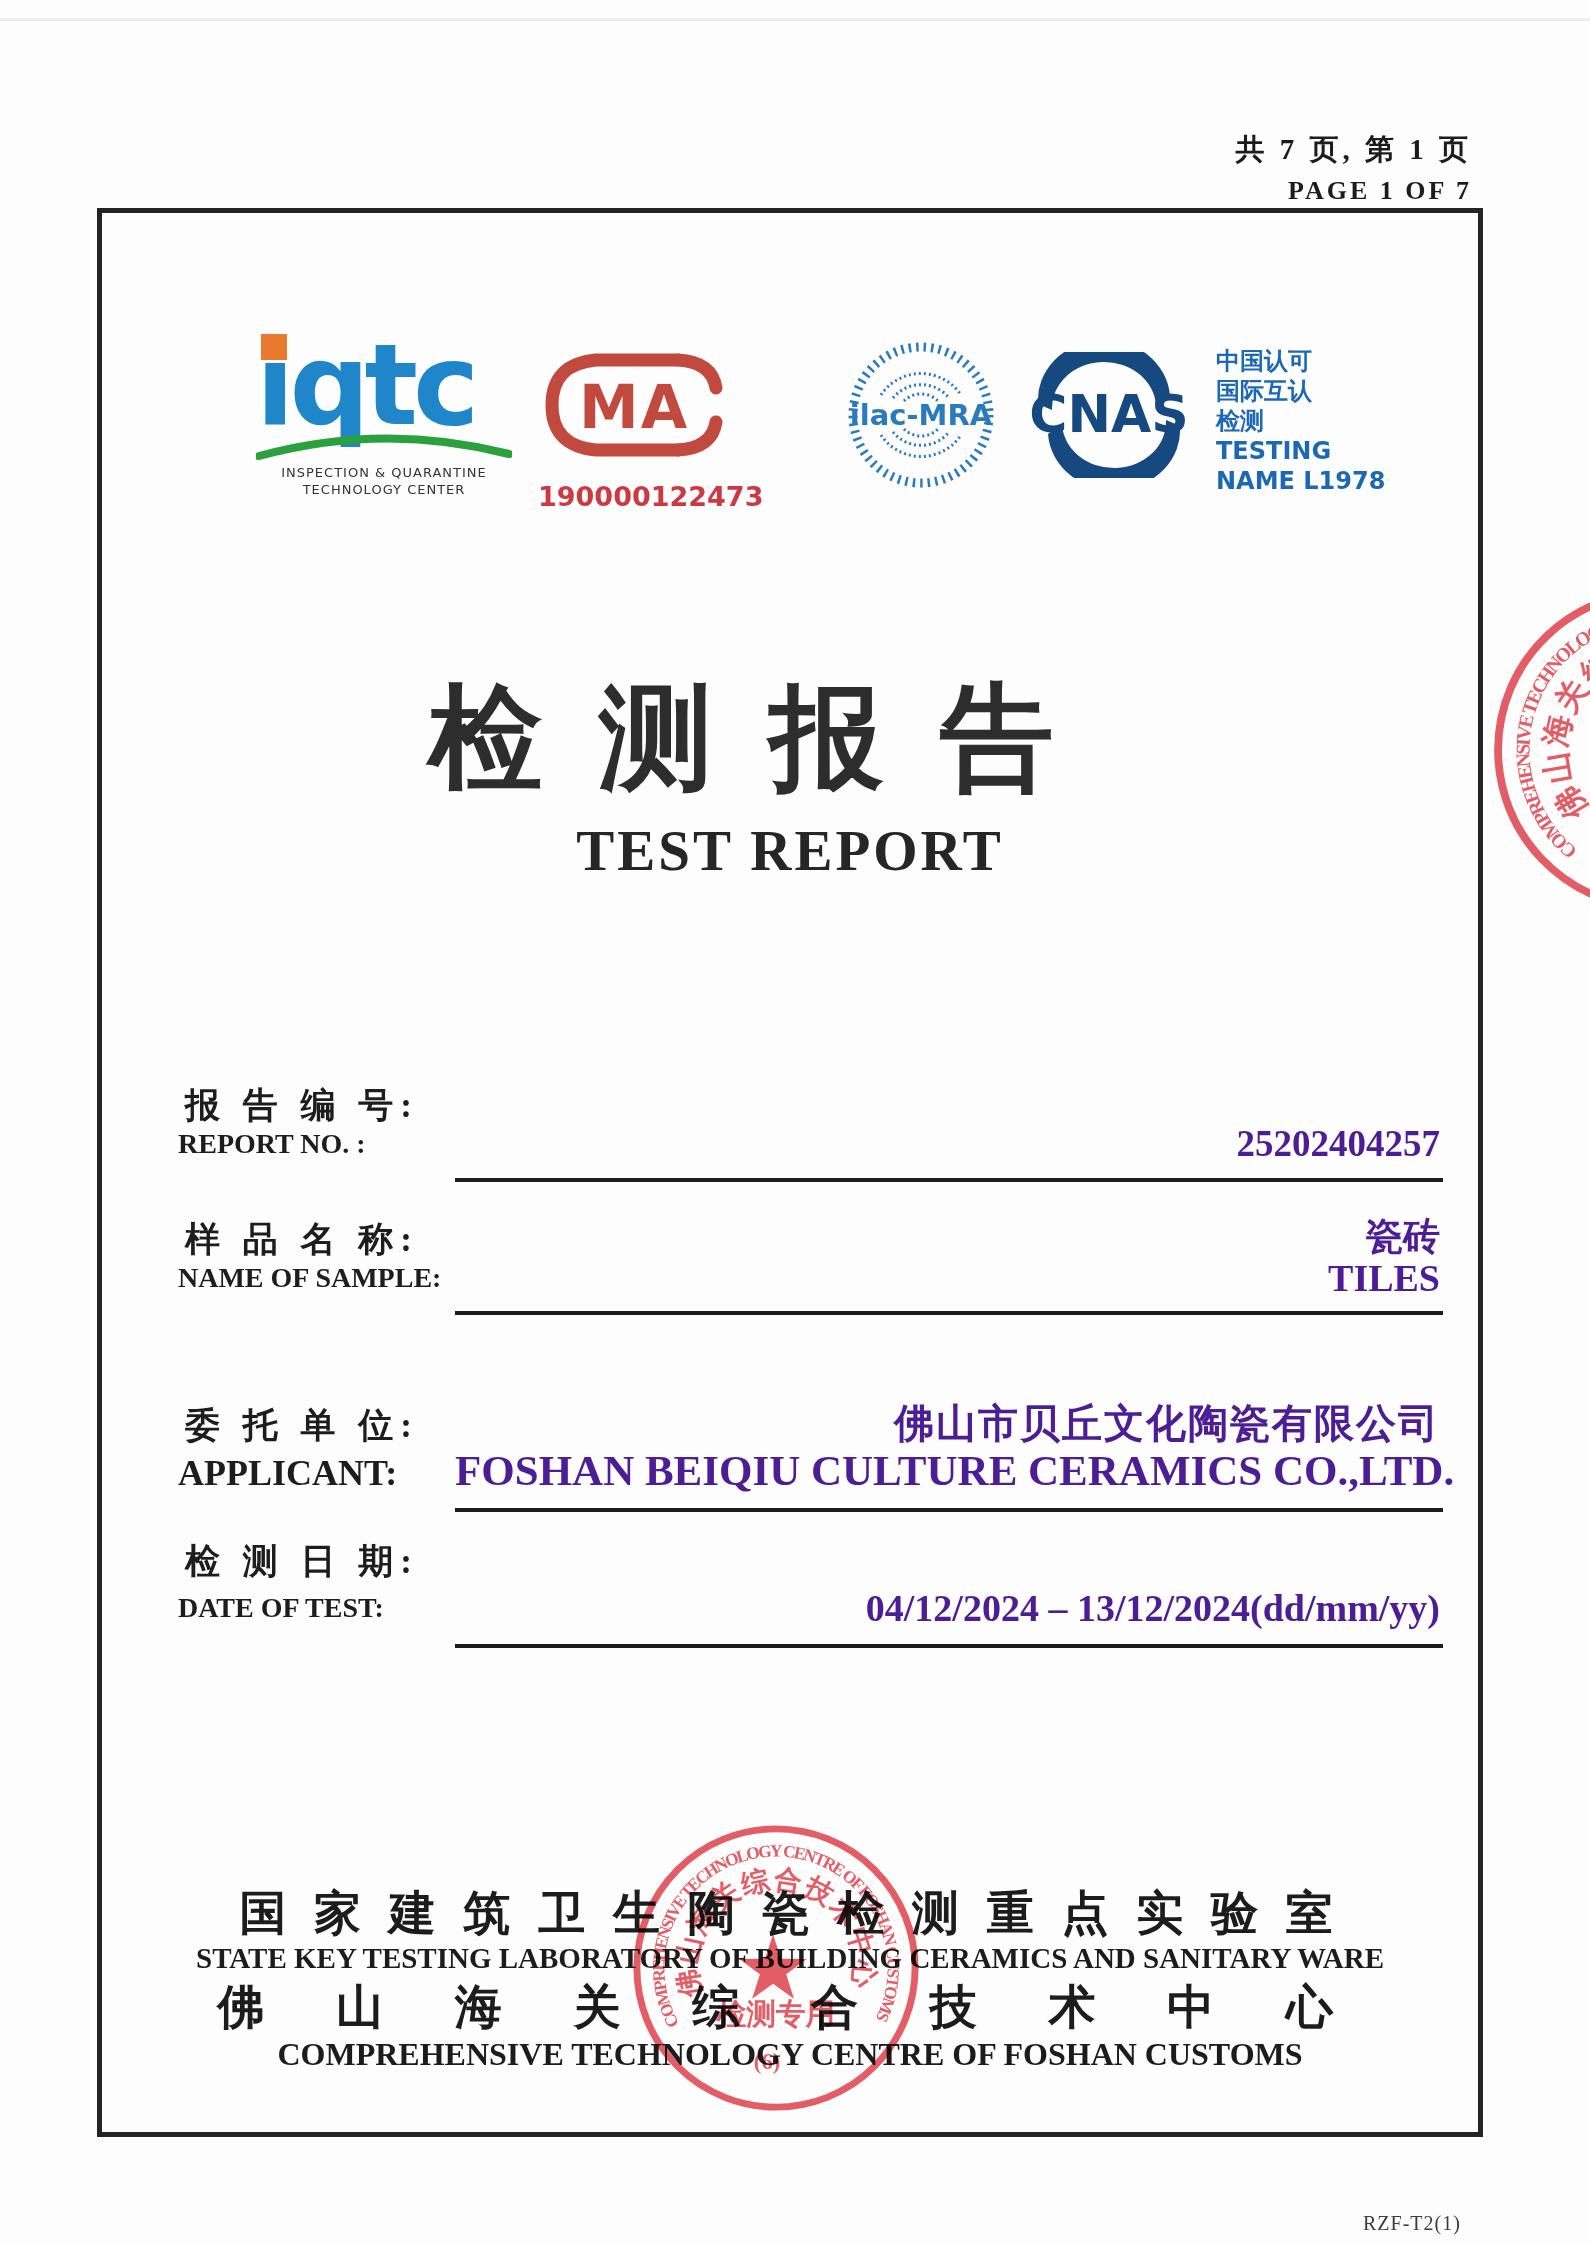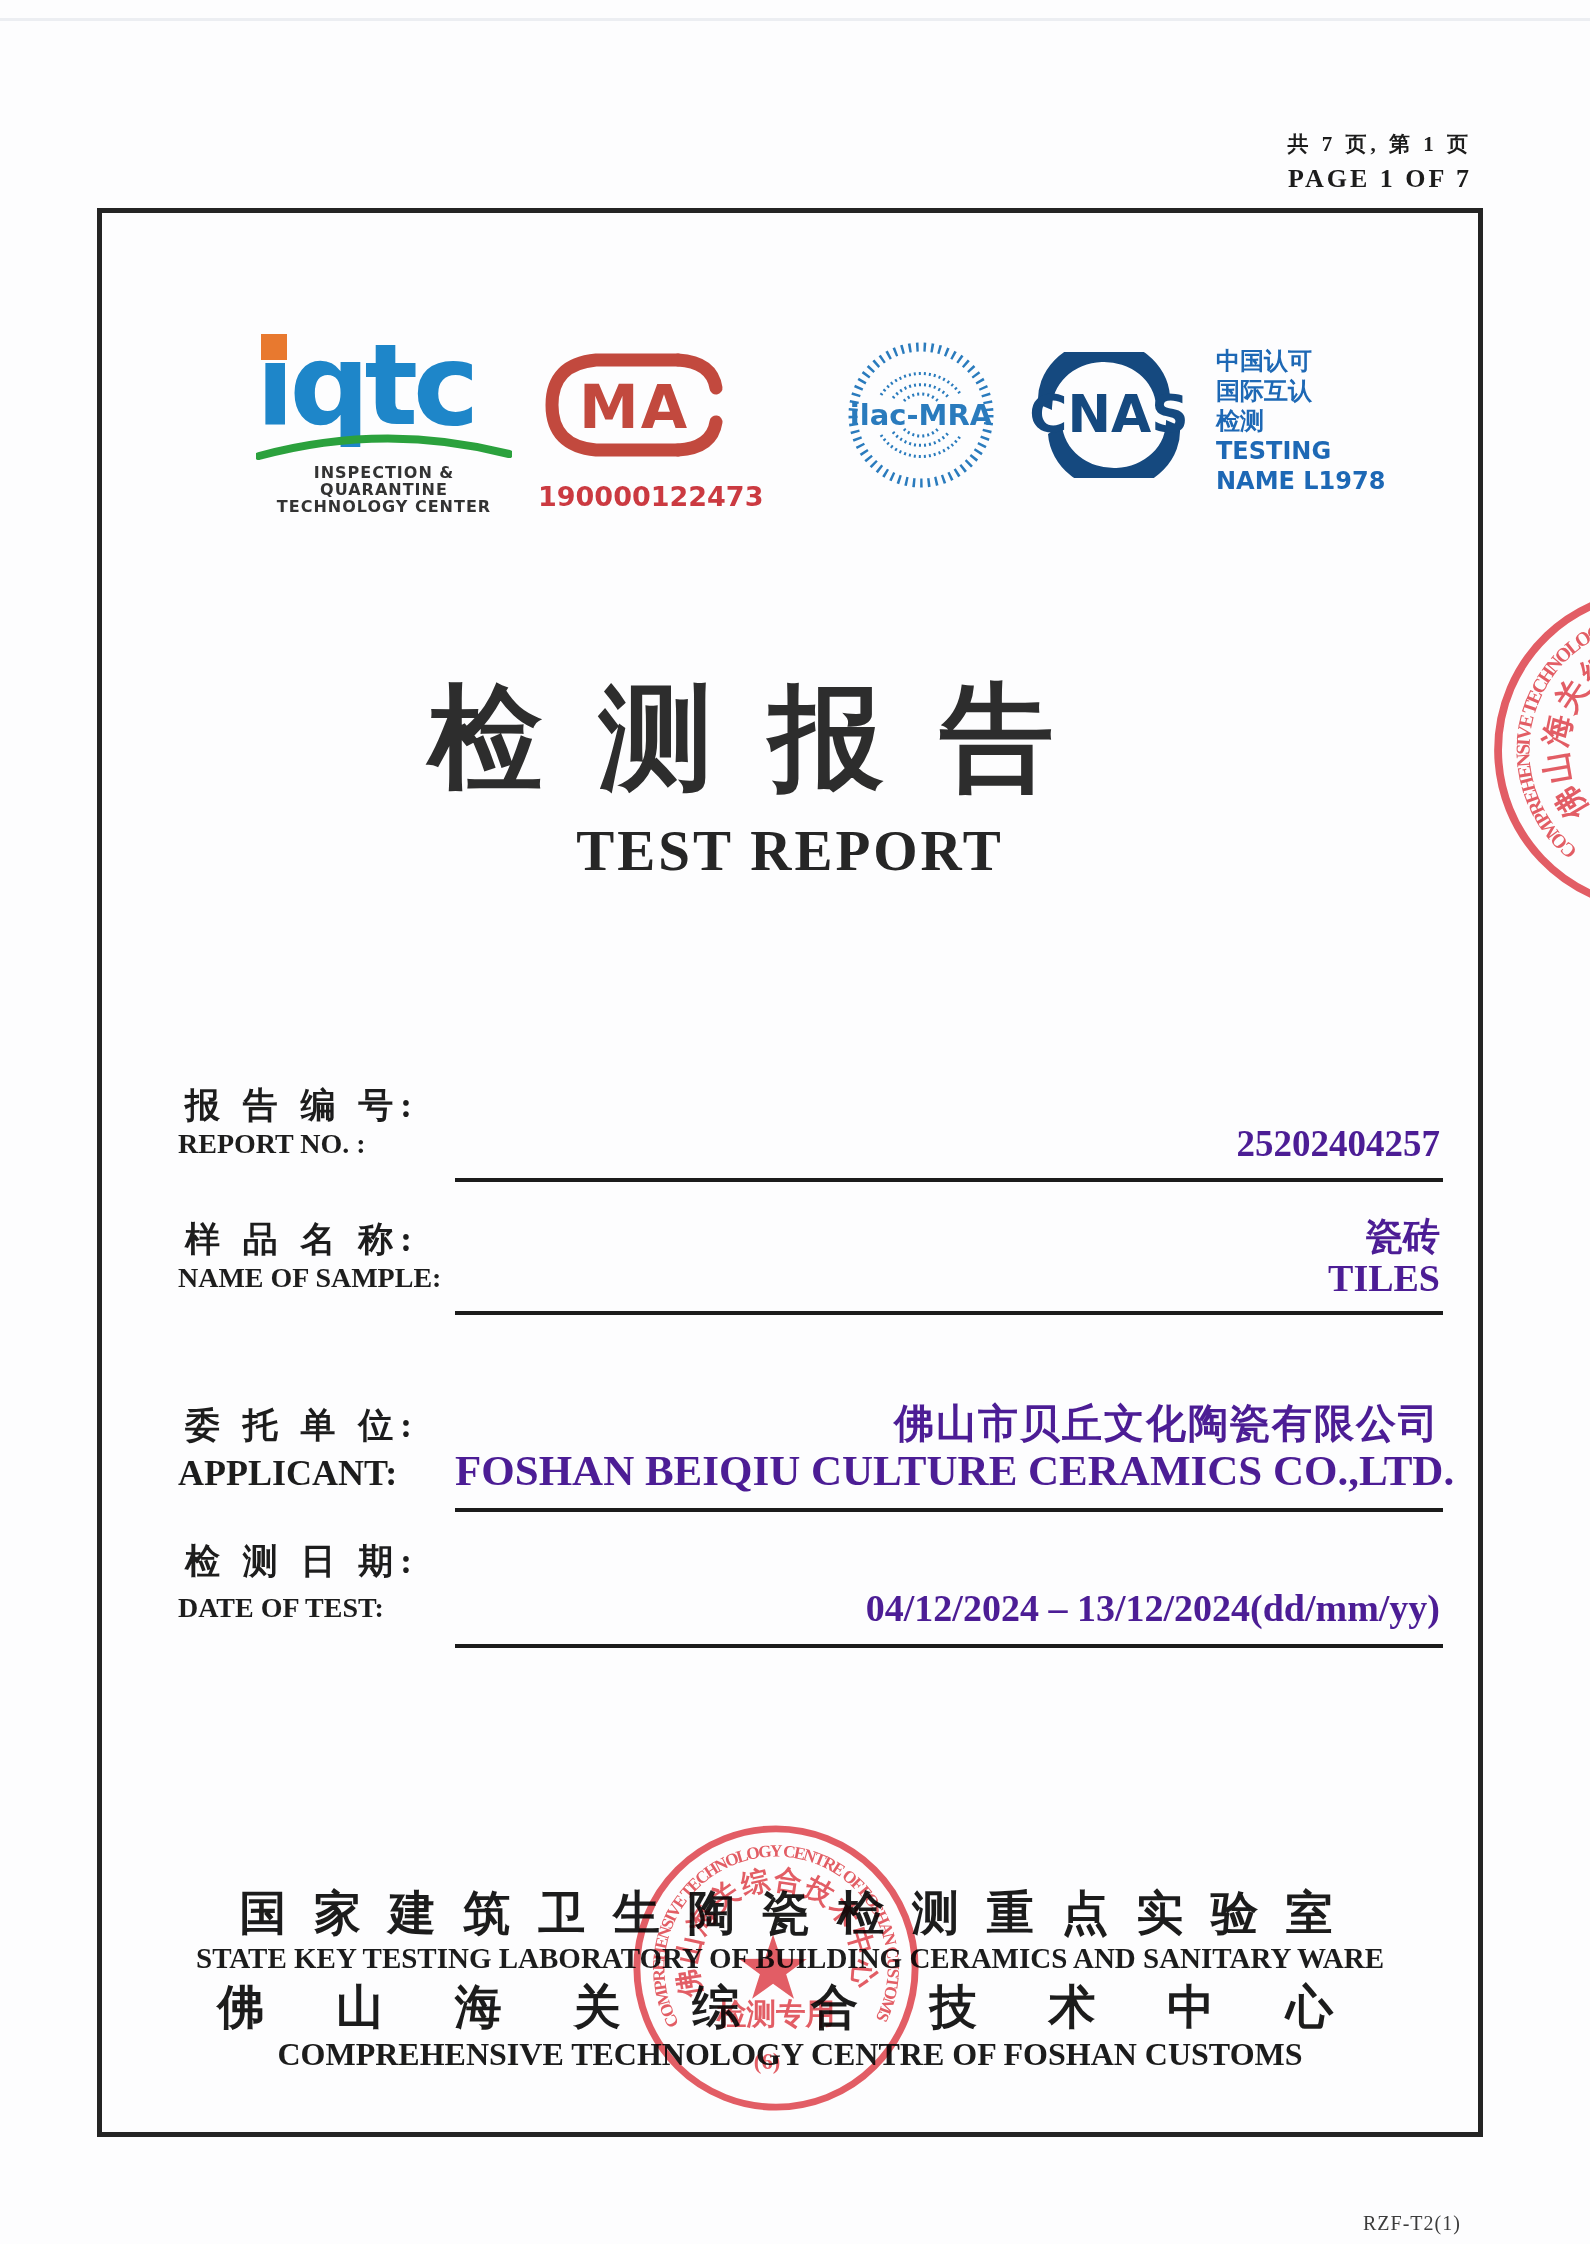--- a/index.html
+++ b/index.html
@@ -3,31 +3,31 @@
 <meta charset="utf-8">
 <style>
   html,body{margin:0;padding:0;}
   body{width:1590px;height:2244px;background:#fdfdfe;overflow:hidden;
        font-family:"Liberation Serif","DejaVu Serif",serif;color:#222;}
   .page{position:relative;width:1590px;height:2244px;}
   .scanline{position:absolute;left:0;top:18px;width:100%;height:3px;background:#eceef2;}
   .abs{position:absolute;}
   
   .pagenum{position:absolute;right:118px;top:130px;text-align:right;font-weight:bold;color:#1c1c1c;}
-  .pagenum .cn{font-size:21px;letter-spacing:4px;}
+  .pagenum .cn{font-size:29px;letter-spacing:4px;}
   .pagenum .en{font-size:26px;letter-spacing:3px;margin-top:6px;}
   
   .frame{position:absolute;left:97px;top:208px;width:1376px;height:1919px;border:5px solid #242424;}
   
   .iqtc{position:absolute;left:256px;top:338px;width:256px;height:160px;}
   .iqtc .word{position:absolute;left:0;top:-18px;font-family:"DejaVu Sans",sans-serif;
               font-weight:bold;font-size:112px;letter-spacing:-5px;color:#1e86c9;}
   .iqtc .idot{position:absolute;left:5px;top:-4px;width:26px;height:26px;background:#e8792f;}
   .iqtc .caption{position:absolute;left:0;top:126px;width:256px;text-align:center;
-                 font-family:"DejaVu Sans",sans-serif;font-weight:bold;font-size:16px;
+                 font-family:"DejaVu Sans",sans-serif;font-weight:normal;font-size:13px;
                  letter-spacing:1px;color:#333;line-height:17px;}
   .iqtc svg{position:absolute;left:0;top:92px;}
   .cma{position:absolute;left:538px;top:350px;width:192px;text-align:center;}
   .cma .num{font-family:"DejaVu Sans",sans-serif;font-weight:bold;font-size:27px;color:#cb3a41;
             letter-spacing:0px;margin-top:17px;}
   .ilac{position:absolute;left:846px;top:340px;}
   .cnas{position:absolute;left:1020px;top:352px;}
   .accred{position:absolute;left:1216px;top:346px;font-family:"DejaVu Sans",sans-serif;
           font-weight:bold;color:#1d68b5;font-size:24px;line-height:30px;}
   

